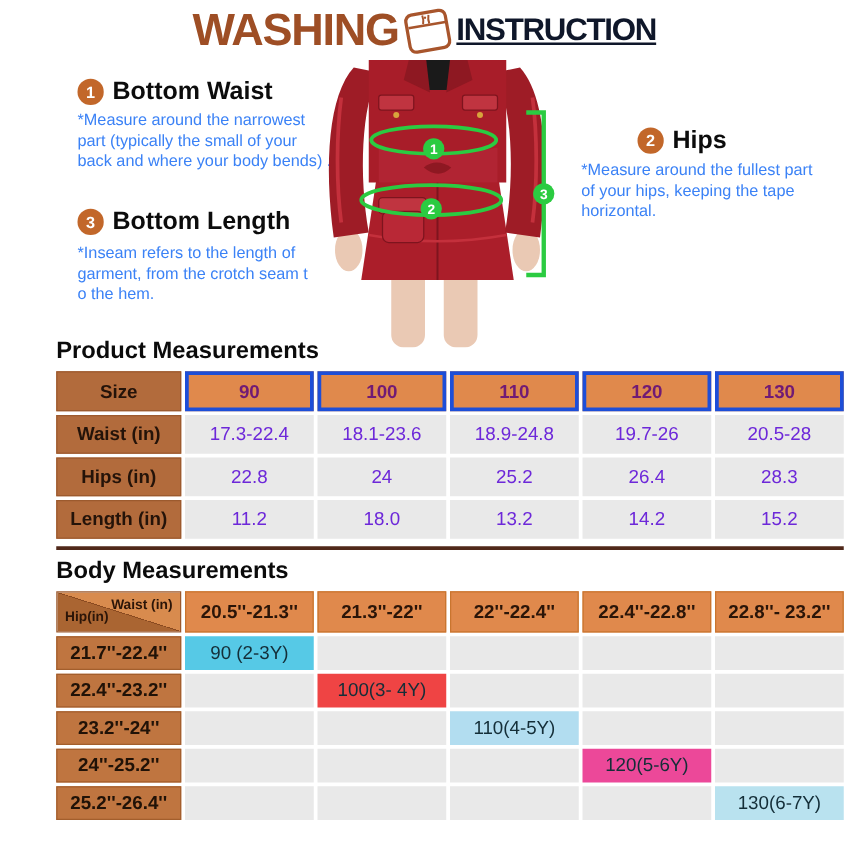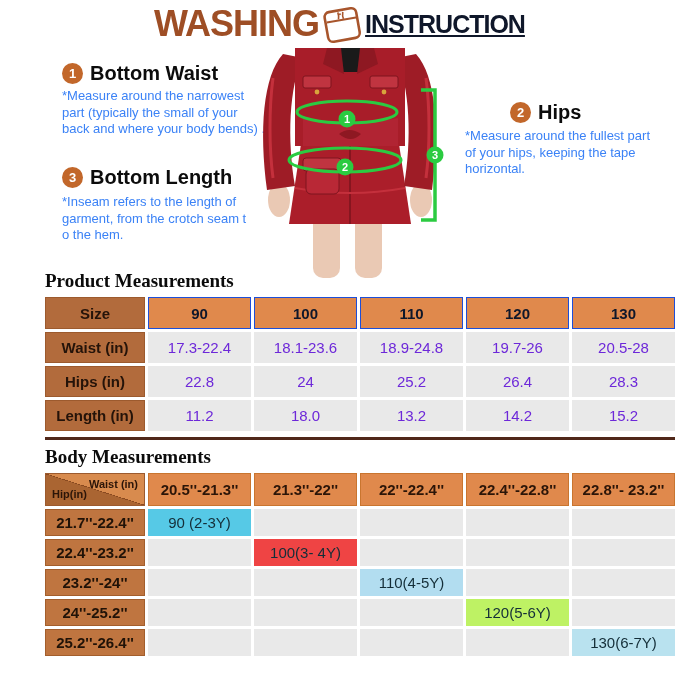--- a/index.html
+++ b/index.html
@@ -16,30 +16,30 @@
   .guide{position:relative;height:216px;}
   .g-item{position:absolute;display:flex;align-items:center;}
   .badge{width:21px;height:21px;border-radius:50%;background:#c2672a;color:#fff;
          font-size:13px;font-weight:bold;display:flex;align-items:center;justify-content:center;
          margin-right:7px;flex:0 0 auto;}
   .g-head{font-size:20px;font-weight:bold;color:#0c0c0c;}
   .g-desc{position:absolute;font-size:13px;line-height:1.28;color:#3b82f6;white-space:pre-line;width:222px;}
   .model-wrap{position:absolute;left:243px;top:0px;width:213px;height:230px;}
 
   
-  .sec-head{font-size:19px;font-weight:bold;color:#0b0b0b;margin:6px 0 5px 45px;font-family:Liberation Serif, serif;}
+  .sec-head{font-size:19px;font-weight:bold;color:#0b0b0b;margin:6px 0 5px 45px;}
   .divider{height:3px;background:#50281a;margin:6px 4px 3px 45px;}
 
   
   .grid{display:grid;gap:3px;margin:0 4px 0 45px;}
   .ptable{grid-template-columns:100px repeat(5,1fr);grid-template-rows:32px repeat(3,31px);}
   .btable{grid-template-columns:100px repeat(5,1fr);grid-template-rows:33px repeat(5,27px);}
   .cell{display:flex;align-items:center;justify-content:center;font-size:15px;}
   .c-labelcol{background:#b26b3c;font-weight:bold;color:#241309;border:1px solid #9c5a2e;}
-  .c-headrow{background:#e0894c;font-weight:bold;color:#0f172a;border:1px solid #1d4ed8;}
+  .c-headrow{background:#e0894c;font-weight:bold;color:#701a75;border:3px solid #1d4ed8;}
   .c-data{background:#e9e9e9;color:#6d28d9;font-weight:500;}
   .b-labelcol{background:#bf7540;font-weight:bold;color:#201207;border:1px solid #a35e2c;}
   .b-headrow{background:#e0894c;font-weight:bold;color:#2b1508;border:1px solid #c9752f;}
   .b-empty{background:#e9e9e9;}
   .b-hl{color:#142e38;font-weight:500;}
   .corner{position:relative;background:linear-gradient(to top right,#aa6532 49.4%,#8a4a20 49.4% 50.6%,#d88b4e 50.6%);
           border:1px solid #9c5a2e;}
   .corner .c-top{position:absolute;top:4px;right:6px;font-size:11px;font-weight:bold;color:#2b1508;}
   .corner .c-bot{position:absolute;bottom:5px;left:6px;font-size:11px;font-weight:bold;color:#2b1508;}
 </style>
@@ -192,21 +192,21 @@
     <div class="cell b-empty"></div>
     <div class="cell b-empty"></div>
     <div class="cell b-hl" style="background: rgb(178, 221, 240);">110(4-5Y)</div>
     <div class="cell b-empty"></div>
     <div class="cell b-empty"></div>
 
     <div class="cell b-labelcol">24''-25.2''</div>
     <div class="cell b-empty"></div>
     <div class="cell b-empty"></div>
     <div class="cell b-empty"></div>
-    <div class="cell b-hl" style="background: #bef264;">120(5-6Y)</div>
+    <div class="cell b-hl" style="background: #ec4899;">120(5-6Y)</div>
     <div class="cell b-empty"></div>
 
     <div class="cell b-labelcol">25.2''-26.4''</div>
     <div class="cell b-empty"></div>
     <div class="cell b-empty"></div>
     <div class="cell b-empty"></div>
     <div class="cell b-empty"></div>
     <div class="cell b-hl" style="background: rgb(185, 226, 239);">130(6-7Y)</div>
   </div>
 

